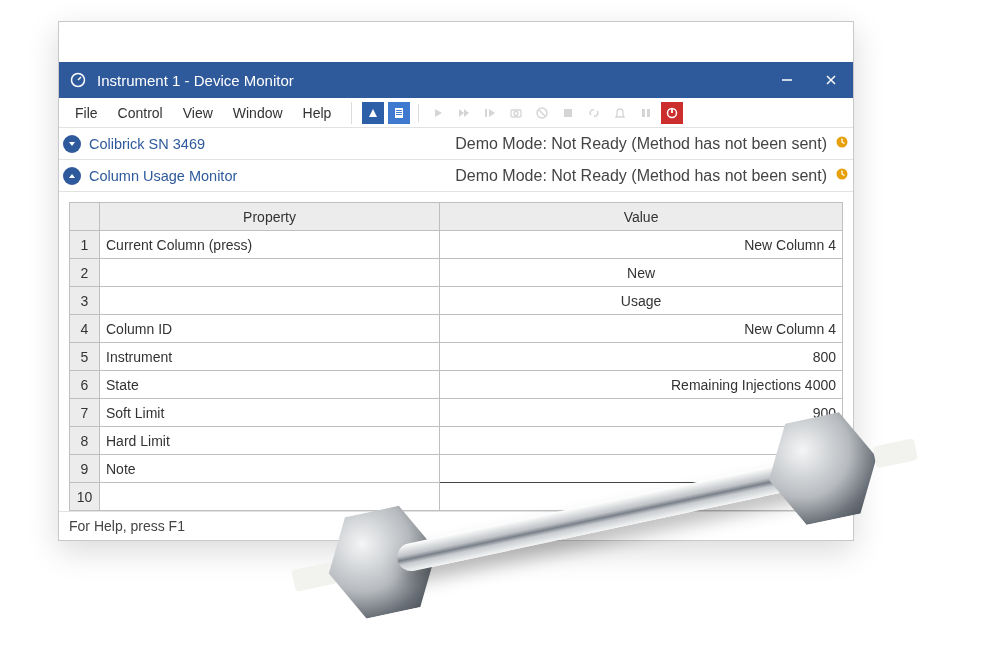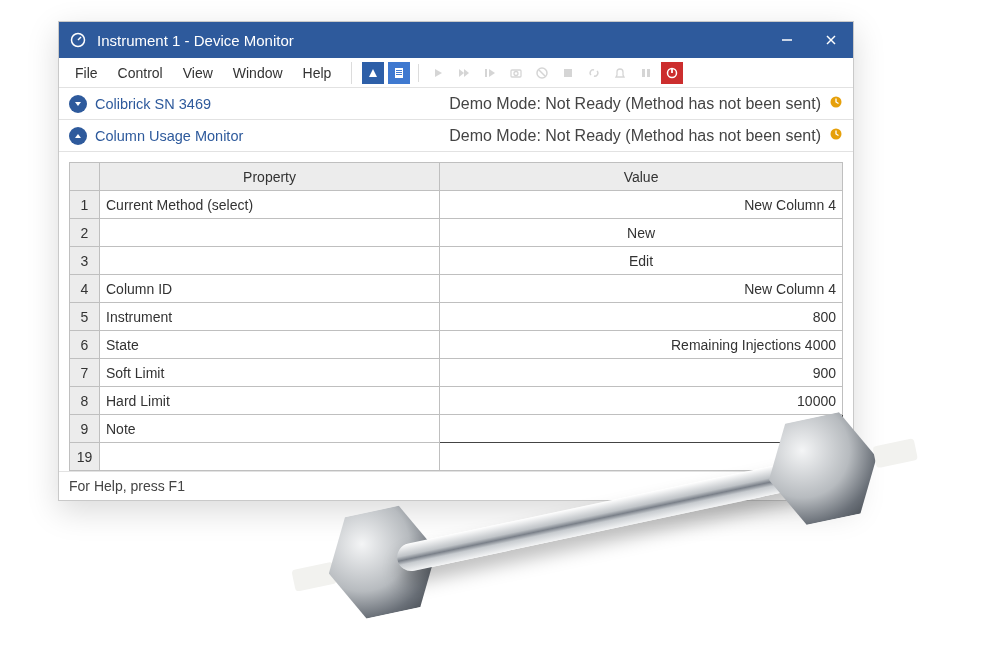--- a/index.html
+++ b/index.html
@@ -15,20 +15,21 @@
     box-shadow: 0 10px 30px rgba(0,0,0,0.15);
   }
 
   .titlebar {
     height: 36px;
     background: #2e5a9c;
     color: #fff;
     display: flex;
     align-items: center;
     padding: 0 0 0 10px;
+    margin-top: 40px;
   }
   .titlebar .app-icon { width: 18px; height: 18px; display: flex; align-items: center; justify-content: center; }
   .titlebar .title-text { margin-left: 10px; font-size: 15px; }
   .titlebar .spacer { flex: 1; }
   .titlebar .win-btn { width: 44px; height: 36px; display: flex; align-items: center; justify-content: center; color: #fff; }
   .titlebar .win-btn svg { stroke: #fff; }
 
   .menubar {
     height: 30px;
     background: #fff;
@@ -52,21 +53,21 @@
   .tb-blue { background: #2d5fa8; }
   .tb-blue2 { background: #3f79d0; }
   .tb-red { background: #cc2e2e; color:#fff; }
   .tb-disabled svg { opacity: 0.35; }
   .sep { width: 1px; height: 18px; background: #dcdcdc; margin: 0 4px; }
 
   .panel-row {
     display: flex;
     align-items: center;
     height: 32px;
-    padding: 0 10px;
+    padding: 0 4px;
     border-bottom: 1px solid #e2e2e2;
     font-size: 14.5px;
   }
   .panel-row .chev { width: 18px; height: 18px; border-radius: 50%; background: #2e5a9c; display:flex; align-items:center; justify-content:center; margin-right: 8px; }
   .panel-row .name { color: #2e5a9c; font-weight: 500; }
   .panel-row .spacer { flex:1; }
   .panel-row .status { color: #444; font-size: 16px; }
   .panel-row .clock { margin-left: 8px; color: #e6a00a; font-size: 14px; }
 
   .grid-wrap { padding: 10px 10px 0 10px; }
@@ -290,32 +291,32 @@
         <thead>
           <tr>
             <th class="rownum"></th>
             <th>Property</th>
             <th>Value</th>
           </tr>
         </thead>
         <tbody id="grid-body">
             <tr>
               <td class="rownum">1</td>
-              <td class="prop-col">Current Method (select)</td>
+              <td class="prop-col">Current Column (press)</td>
               <td class="val-col">New Column 4</td>
             </tr>
             <tr>
               <td class="rownum">2</td>
               <td class="prop-col"></td>
               <td class="cell-button" style="text-align: center;">New</td>
             </tr>
             <tr>
               <td class="rownum">3</td>
               <td class="prop-col"></td>
-              <td class="cell-button" style="text-align: center;">Edit</td>
+              <td class="cell-button" style="text-align: center;">Usage</td>
             </tr>
             <tr>
               <td class="rownum">4</td>
               <td class="prop-col">Column ID</td>
               <td class="val-col">New Column 4</td>
             </tr>
             <tr>
               <td class="rownum">5</td>
               <td class="prop-col">Instrument</td>
               <td class="val-col">800</td>
@@ -334,21 +335,21 @@
               <td class="rownum">8</td>
               <td class="prop-col">Hard Limit</td>
               <td class="val-col">10000</td>
             </tr>
             <tr>
               <td class="rownum">9</td>
               <td class="prop-col">Note</td>
               <td class="val-col cell-input"></td>
             </tr>
             <tr>
-              <td class="rownum">19</td>
+              <td class="rownum">10</td>
               <td class="prop-col"></td>
               <td class="val-center"></td>
             </tr>
           </tbody>
       </table>
     </div>
 
     <div class="statusbar">
       <span>For Help, press F1</span>
     </div>

